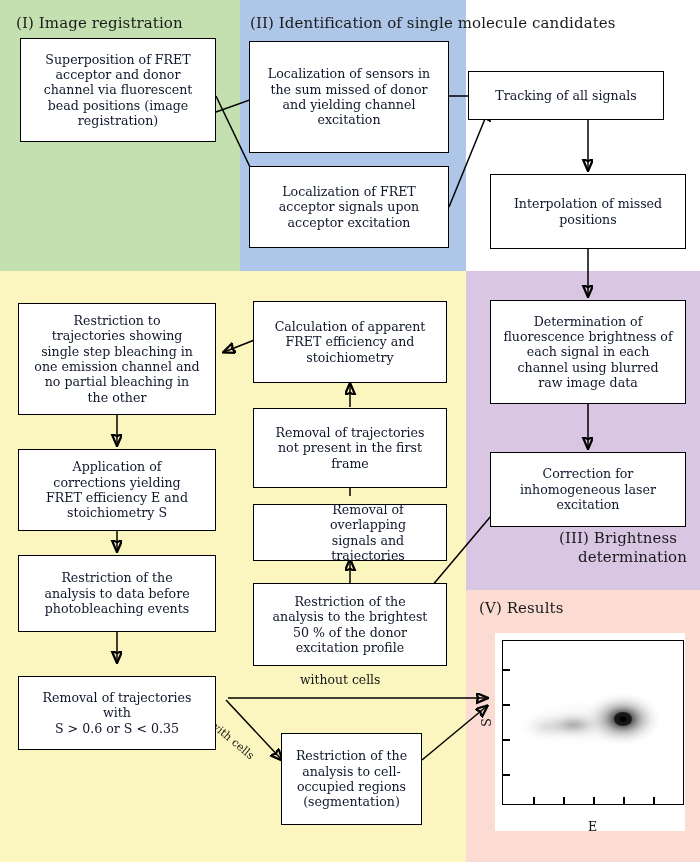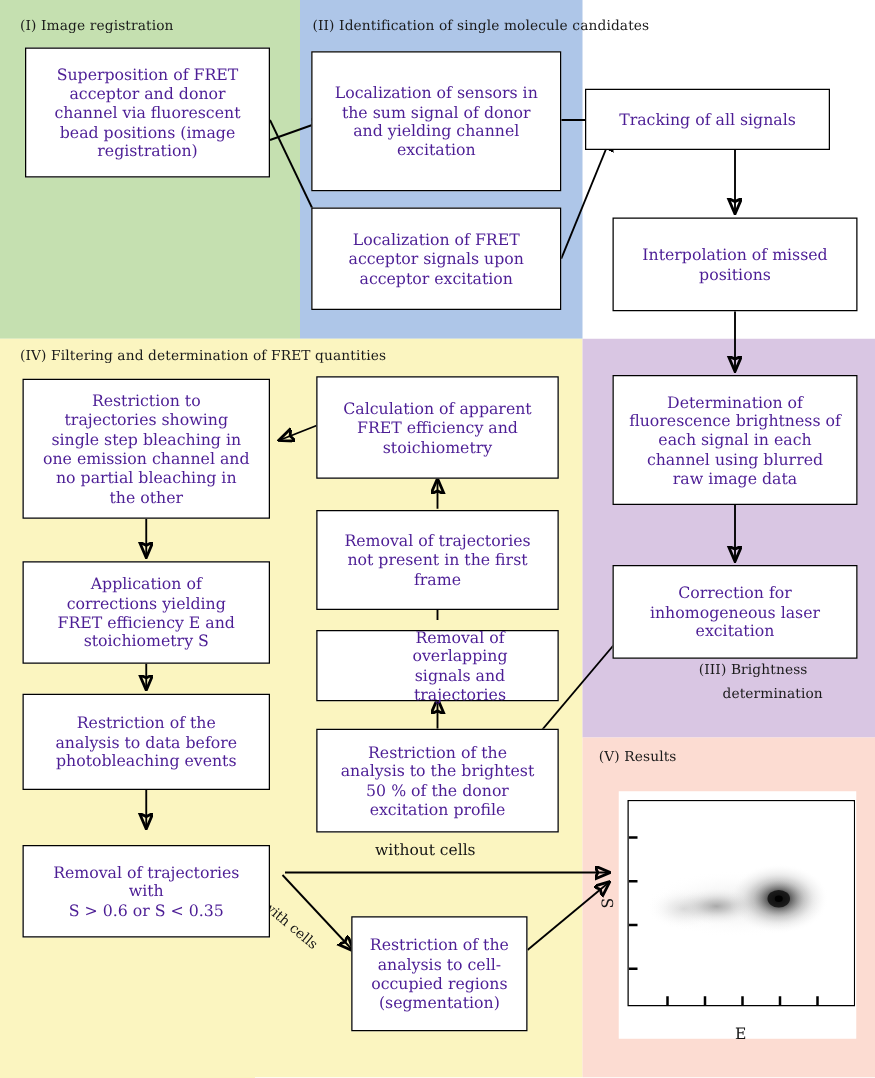--- a/index.html
+++ b/index.html
@@ -8,39 +8,39 @@
     background:#ffffff;
     font-family:"DejaVu Serif","Liberation Serif",serif;
     overflow:hidden;
   }
   #root{position:relative;width:700px;height:862px;}
 
   
   .region{position:absolute;}
   .region-label{
     position:absolute;
-    font-size:11px;
+    font-size:15px;
     color:#1a1a1a;
     white-space:nowrap;
     letter-spacing:0.1px;
   }
 
   
   .box{
     position:absolute;
     background:#ffffff;
     border:1.6px solid #000000;
     box-sizing:border-box;
     display:flex;
     align-items:center;
     justify-content:center;
     text-align:center;
     font-size:12.6px;
     line-height:1.22;
-    color:#4c1d95;
+    color:#0f172a;
     padding:2px 4px;
   }
   .box span{display:block;}
 
   
   #arrows{position:absolute;left:0;top:0;width:700px;height:862px;}
   #arrows line,#arrows path{stroke:#000;stroke-width:1.5px;fill:none;}
 
   .edge-label{
     position:absolute;
@@ -76,21 +76,20 @@
 <div id="root">
 
   <div class="region" style="left:0;top:0;width:240px;height:271px;background:#c5e0b0;"></div>
   <div class="region" style="left:240px;top:0;width:226px;height:271px;background:#aec6e8;"></div>
   <div class="region" style="left:0;top:271px;width:466px;height:591px;background:#fbf5c0;"></div>
   <div class="region" style="left:466px;top:271px;width:234px;height:319px;background:#d9c6e3;"></div>
   <div class="region" style="left:466px;top:590px;width:234px;height:272px;background:#fcdcd2;"></div>
 
   <div class="region-label" style="left:16px;top:14px;">(I) Image registration</div>
   <div class="region-label" style="left:250px;top:14px;">(II) Identification of single molecule candidates</div>
-  <div class="region-label" style="left:16px;top:278px;">(IV) Filtering and determination of FRET quantities</div>
   <div class="region-label" style="left:559px;top:529px;">(III) Brightness</div>
   <div class="region-label" style="left:578px;top:548px;">determination</div>
   <div class="region-label" style="left:479px;top:599px;">(V) Results</div>
 
   <svg id="arrows" viewBox="0 0 700 862">
     <defs>
       <marker id="ah" markerWidth="9" markerHeight="9" refX="7.6" refY="3.6" orient="auto" markerUnits="strokeWidth">
         <path d="M0,0 L8.4,3.6 L0,7.2 L1.8,3.6 z" fill="#000" stroke="none"></path>
       </marker>
     </defs>
@@ -141,21 +140,21 @@
       <span>acceptor and donor</span>
       <span>channel via fluorescent</span>
       <span>bead positions (image</span>
       <span>registration)</span>
     </div>
   </div>
 
   <div class="box" style="left:249px;top:41px;width:200px;height:112px;">
     <div>
       <span>Localization of sensors in</span>
-      <span>the sum signal of donor</span>
+      <span>the sum missed of donor</span>
       <span>and yielding channel</span>
       <span>excitation</span>
     </div>
   </div>
 
   <div class="box" style="left:249px;top:166px;width:200px;height:82px;">
     <div>
       <span>Localization of FRET</span>
       <span>acceptor signals upon</span>
       <span>acceptor excitation</span>

